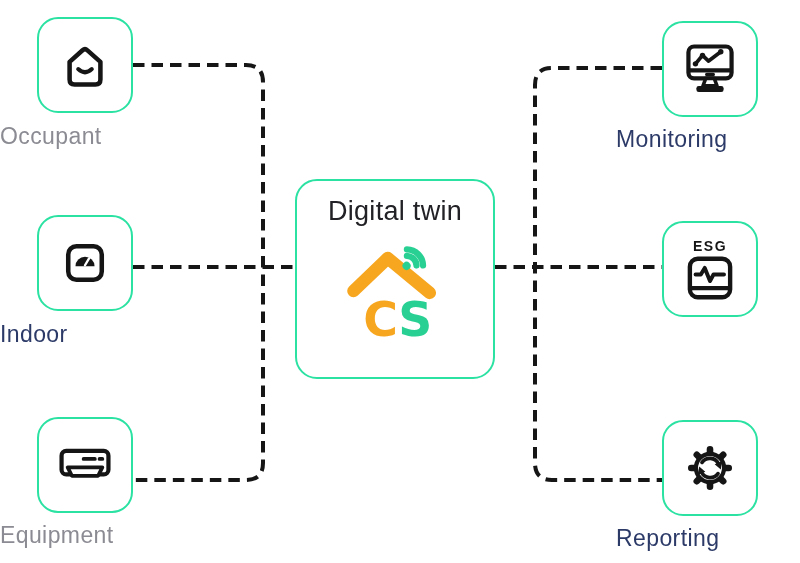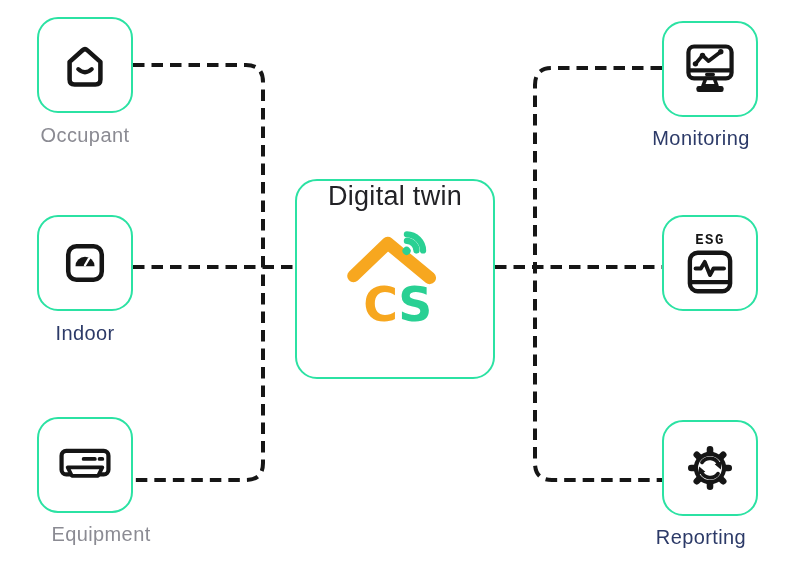--- a/index.html
+++ b/index.html
@@ -9,53 +9,53 @@
   }
   .connectors{position:absolute;left:0;top:0;pointer-events:none;}
   .dash{fill:none;stroke:#161616;stroke-width:4;stroke-dasharray:11.5 7;}
 
   .node-box{
     position:absolute;width:96px;height:96px;background:#ffffff;
     border:2px solid #2be2a3;border-radius:21px;box-sizing:border-box;
     display:flex;align-items:center;justify-content:center;flex-direction:column;
   }
   .node-label{
-    position:absolute;width:170px;text-align:center;
-    font-size:20px;font-weight:500;letter-spacing:.4px;line-height:1.1;
+    position:absolute;width:170px;
+    font-size:23px;font-weight:500;letter-spacing:.4px;line-height:1.1;
   }
   .lbl-gray{color:#8b8b93;}
   .lbl-navy{color:#2c3a68;}
 
   
   .b-occupant{left:37px;top:17px;}
   .b-indoor{left:37px;top:215px;}
   .b-equipment{left:37px;top:417px;}
   .l-occupant{left:0px;top:124px;}
   .l-indoor{left:0px;top:322px;}
-  .l-equipment{left:0px;top:523px;margin-left:16px;}
+  .l-equipment{left:0px;top:523px;}
   .l-occupant,.l-indoor,.l-equipment{left:0;}
   .node-label.left-col{left:0px;}
   .node-label.right-col{left:616px;}
 
   
   .b-monitoring{left:662px;top:21px;}
-  .b-reporting{left:662px;top:215px;font-family:Liberation Mono, monospace;}
+  .b-reporting{left:662px;top:221px;}
   .b-automation{left:662px;top:420px;}
   .l-monitoring{top:127px;}
   .l-reporting{top:322px;}
   .l-automation{top:526px;}
 
   
   .center-box{
     position:absolute;left:295px;top:179px;width:200px;height:200px;
     background:#fff;border:2px solid #2be2a3;border-radius:22px;box-sizing:border-box;
     display:flex;flex-direction:column;align-items:center;
   }
   .center-title{
-    font-size:27px;font-weight:500;color:#222226;letter-spacing:.3px;
+    margin-top:15px;font-size:27px;font-weight:500;color:#222226;letter-spacing:.3px;
   }
   .cs-logo{margin-top:6px;}
   .cs-letter{font-family:"DejaVu Sans", sans-serif;font-weight:bold;}
 
   .esg-badge{
     font-size:14px;font-weight:800;letter-spacing:1.5px;color:#151515;
     margin-bottom:1px;
   }
   .icon{display:block;}
 </style>

